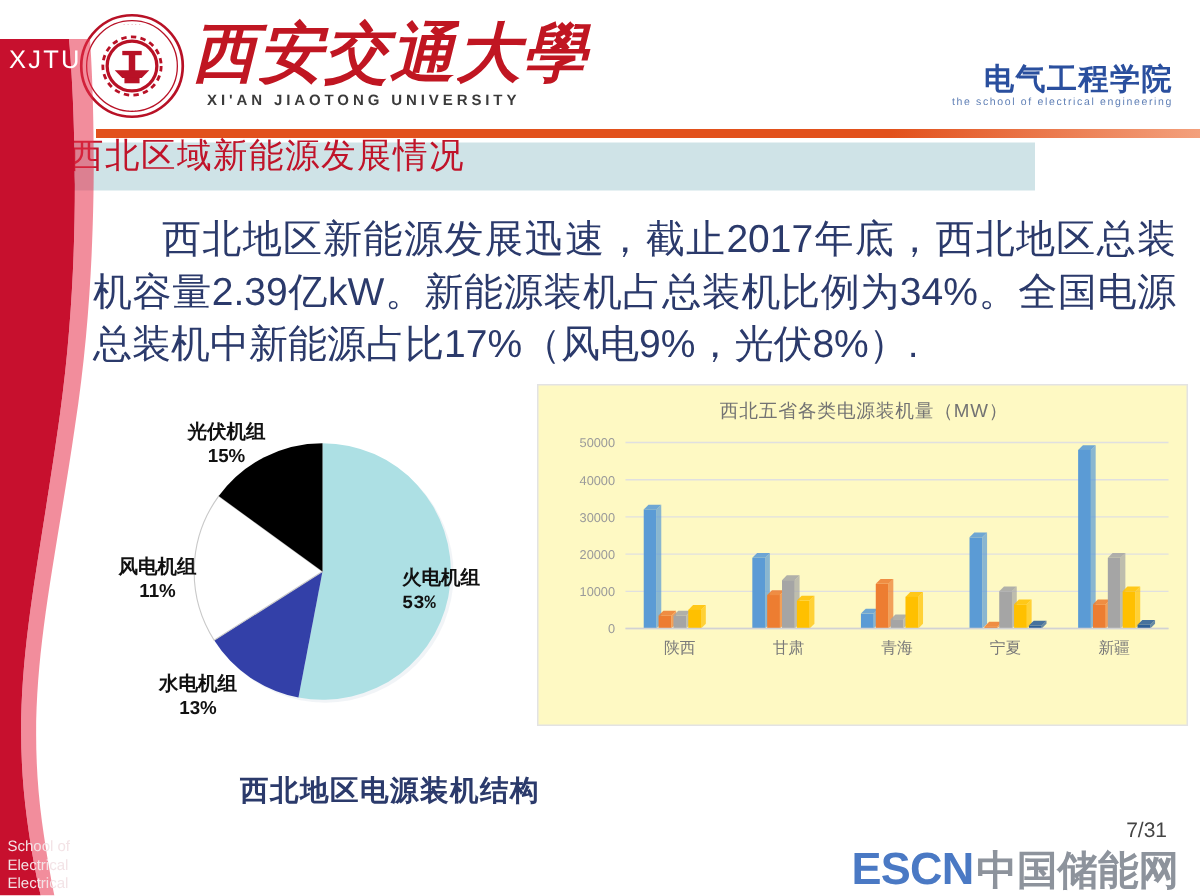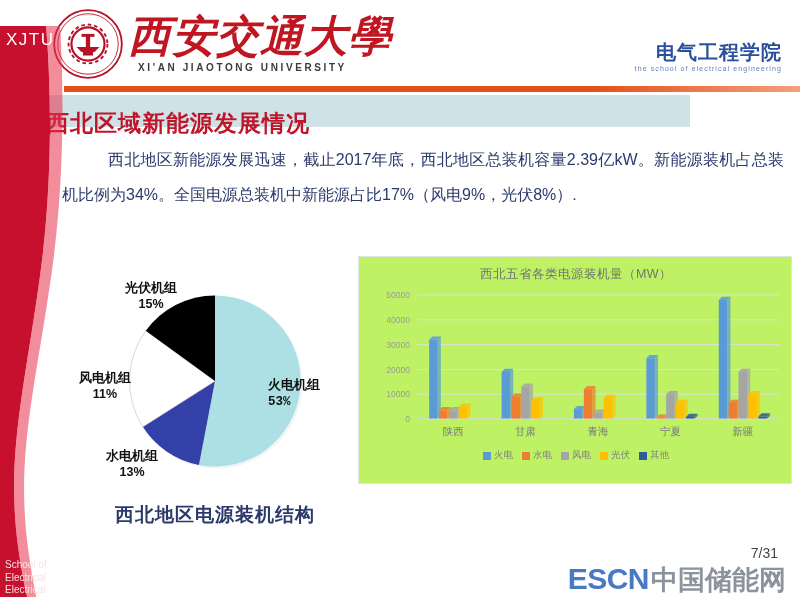--- a/index.html
+++ b/index.html
@@ -97,69 +97,69 @@
     background: linear-gradient(to right, #e2511c 0%, #e2511c 72%, #f3a07c 100%);
   }
 
   
   .title-band {
     position: absolute; left: 30px; top: 95px;
     width: 660px; height: 32px;
     background: #cfe3e7;
   }
   .title-text {
-    position: absolute; left: 46px; top: 108px;
+    position: absolute; left: 46px; top: 88px;
     color: #c0142a;
     font-size: 23px;
-    font-weight: bold;
+    font-weight: normal;
     letter-spacing: 1px;
     line-height: 30px;
     white-space: nowrap;
   }
 
   
   .body-text {
     position: absolute; left: 62px; top: 142px;
     width: 722px;
     color: #2b3a6b;
-    font-size: 16px;
+    font-size: 26px;
     line-height: 35px;
     text-indent: 46px;
     letter-spacing: 0px;
     text-align: justify;
   }
 
   
   .pie-wrap { position: absolute; left: 70px; top: 270px; width: 290px; height: 255px; }
   .pie-svg { position: absolute; left: 52px; top: 18px; }
   .pie-lbl {
     position: absolute;
     color: #111;
     font-size: 13px;
     font-weight: bold;
     line-height: 16px;
     text-align: center;
     white-space: nowrap;
   }
   .pie-lbl .pct { font-size: 12.5px; display: block; }
   .pie-caption {
-    position: absolute; left: 0; top: 232px;
+    position: absolute; left: 0; top: 244px;
     width: 290px;
-    text-align: center;
+    text-align: right;
     color: #2b3a6b;
     font-size: 19px;
     font-weight: bold;
     letter-spacing: 1px;
   }
 
   
   .bar-card {
     position: absolute; left: 358px; top: 256px;
     width: 434px; height: 228px;
-    background: #bef264;
+    background: #fef9c3;
     border: 1px solid #e3e3e3;
   }
   .bar-title {
     position: absolute; left: 0; top: 9px; width: 434px;
     text-align: center;
     color: #737373;
     font-size: 12.5px;
     letter-spacing: .5px;
   }
   .bar-plot { position: absolute; left: 0; top: 30px; width: 434px; height: 160px; }
@@ -360,42 +360,20 @@
         <rect x="379.55" y="84.88" width="8.5" height="47.120000000000005" fill="#a5a5a5"></rect>
         <path d="M397.95,107.2 L401.15,104 L401.15,128.8 L397.95,132 Z" fill="#ffc000" opacity="0.72"></path>
         <path d="M389.45,107.2 L392.65,104 L401.15,104 L397.95,107.2 Z" fill="#ffc000" opacity="0.88"></path>
         <rect x="389.45" y="107.2" width="8.5" height="24.799999999999997" fill="#ffc000"></rect>
         <path d="M407.85,129.52 L411.05,126.32000000000001 L411.05,128.8 L407.85,132 Z" fill="#2e5f97" opacity="0.72"></path>
         <path d="M399.35,129.52 L402.55,126.32000000000001 L411.05,126.32000000000001 L407.85,129.52 Z" fill="#2e5f97" opacity="0.88"></path>
         <rect x="399.35" y="129.52" width="8.5" height="2.4799999999999898" fill="#2e5f97"></rect>
         <text x="383.8" y="148" text-anchor="middle" font-size="10.5" fill="#7a7a7a" font-family="Liberation Sans, sans-serif">新疆</text>
         <line x1="58" y1="132" x2="420" y2="132" stroke="#d2d2d2" stroke-width="1"></line>
       </svg>
-    <div class="bar-legend" id="barlegend">
-        <div class="leg-item">
-          <span class="leg-sw" style="background: rgb(91, 155, 213);"></span>
-          <span class="leg-tx">火电</span>
-        </div>
-        <div class="leg-item">
-          <span class="leg-sw" style="background: rgb(237, 125, 49);"></span>
-          <span class="leg-tx">水电</span>
-        </div>
-        <div class="leg-item">
-          <span class="leg-sw" style="background: rgb(165, 165, 165);"></span>
-          <span class="leg-tx">风电</span>
-        </div>
-        <div class="leg-item">
-          <span class="leg-sw" style="background: rgb(255, 192, 0);"></span>
-          <span class="leg-tx">光伏</span>
-        </div>
-        <div class="leg-item">
-          <span class="leg-sw" style="background: rgb(46, 95, 151);"></span>
-          <span class="leg-tx">其他</span>
-        </div>
-      </div>
   </div>
 
   <div class="page-no">7/31</div>
   <div class="watermark">
     <span class="wm-escn">ESCN</span>
     <span class="wm-cn">中国储能网</span>
   </div>
 
 </div>
 

